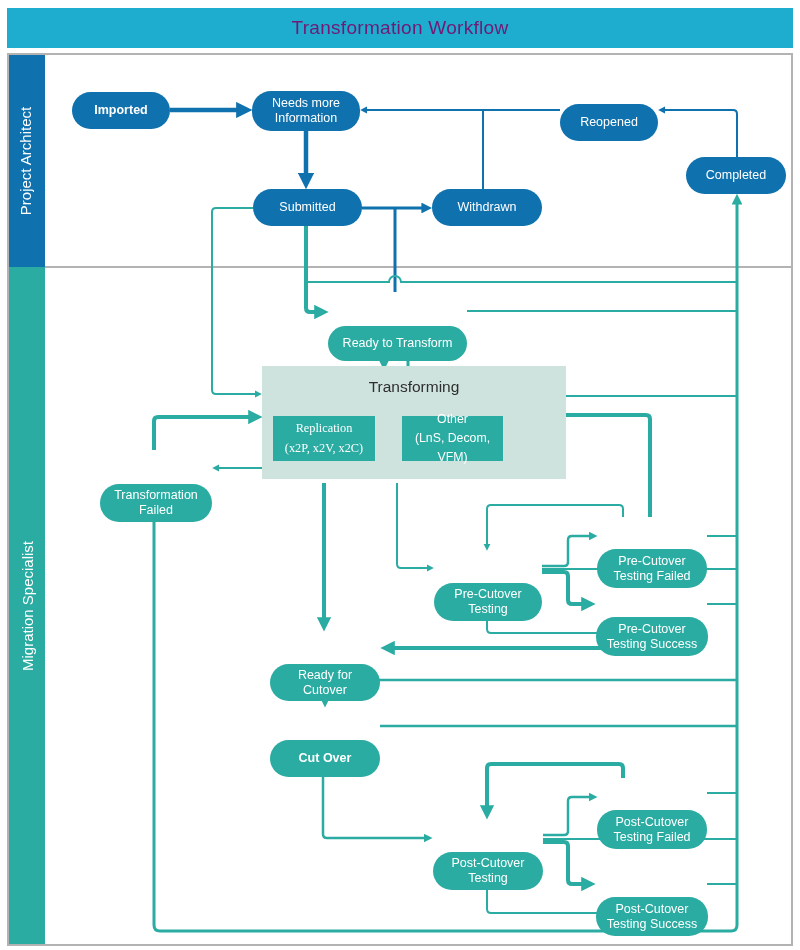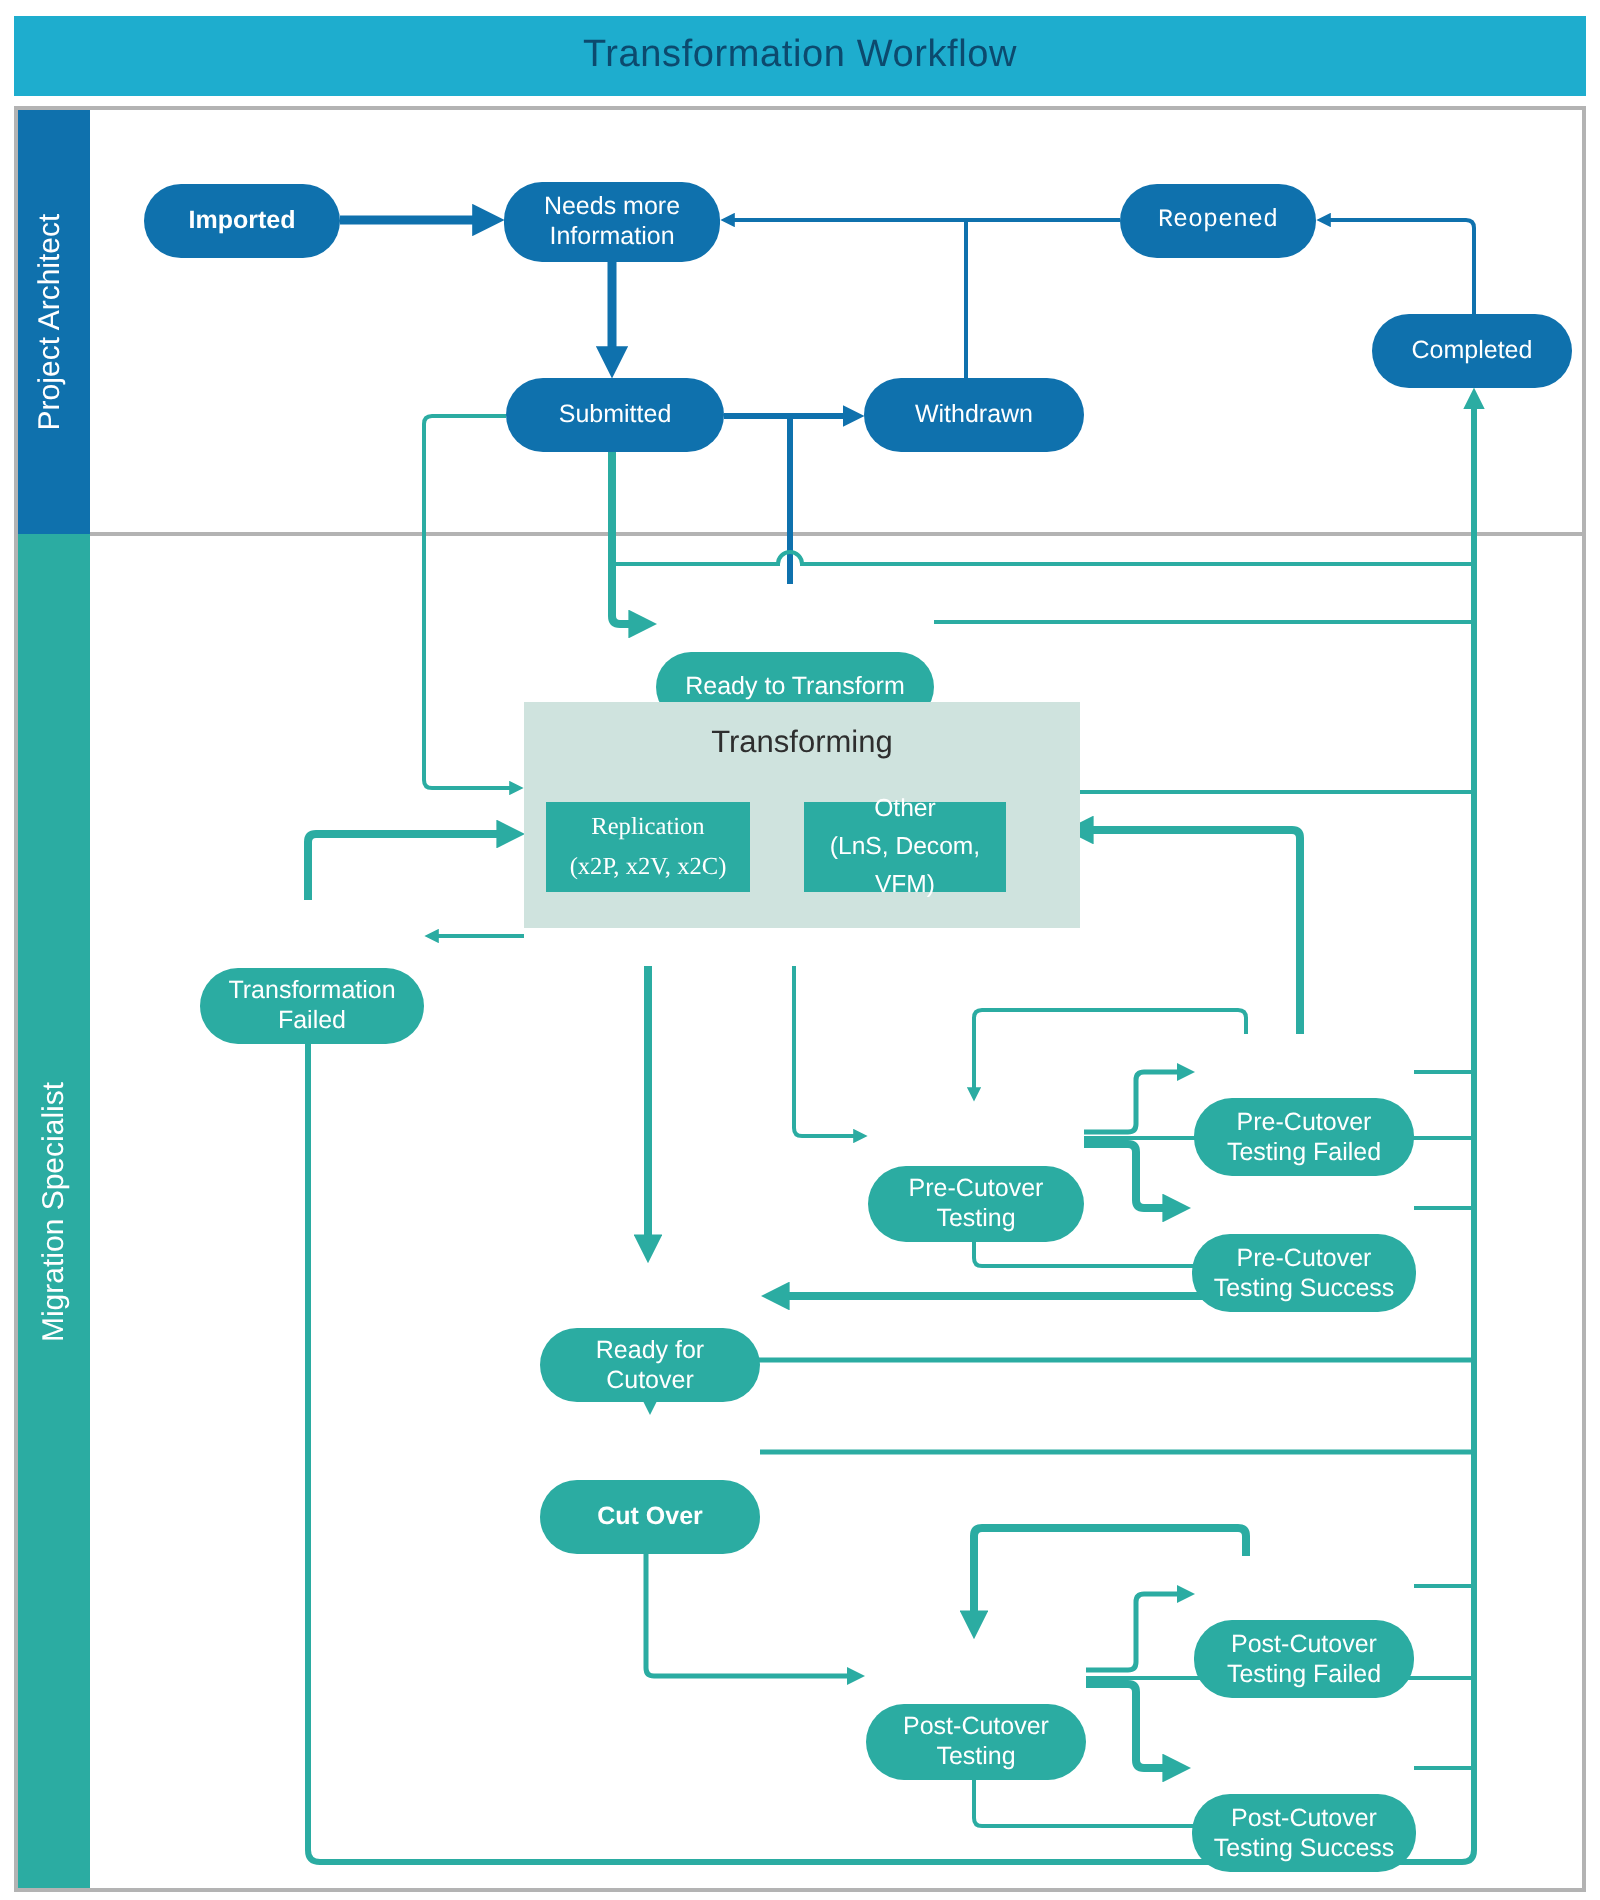--- a/index.html
+++ b/index.html
@@ -3,42 +3,42 @@
 <meta charset="utf-8">
 <style>
   :root{
     --blue:#0F71AD; --teal:#2BACA2; --cyan:#1EADCE;
     --container:#CFE3DE; --border:#B3B3B3;
   }
   html,body{margin:0;padding:0;background:#fff;}
   body{width:800px;height:950px;position:relative;overflow:hidden;
        font-family:"Liberation Sans","DejaVu Sans",sans-serif;}
   .titlebar{position:absolute;left:7px;top:8px;width:786px;height:40px;
-       background:var(--cyan);color:#0c4a6e;font-size:19px;line-height:40px;
+       background:var(--cyan);color:#701a75;font-size:19px;line-height:40px;
        text-align:center;letter-spacing:.3px;}
   .frame{position:absolute;left:7px;top:53px;width:786px;height:893px;
        border:2px solid var(--border);box-sizing:border-box;background:#fff;}
   .lane-architect{position:absolute;left:9px;top:55px;width:36px;height:212px;background:var(--blue);}
   .lane-specialist{position:absolute;left:9px;top:267px;width:36px;height:677px;background:var(--teal);}
   .divider{position:absolute;left:45px;top:266px;width:746px;height:2px;background:var(--border);}
   .lane-label{position:absolute;color:#fff;font-size:15px;text-align:center;
        transform:rotate(-90deg);white-space:nowrap;}
   .lane-label.pa{left:-82px;top:143px;width:215px;height:36px;line-height:36px;}
   .lane-label.ms{left:-311px;top:588px;width:677px;height:36px;line-height:36px;}
   svg.edges{position:absolute;left:0;top:0;z-index:2;pointer-events:none;}
   svg.edges path{fill:none;}
   .eb{stroke:var(--blue);} .et{stroke:var(--teal);}
   .w2{stroke-width:2px;} .w25{stroke-width:2.5px;} .w3{stroke-width:3px;}
   .w4{stroke-width:4px;} .w45{stroke-width:4.5px;}
   .node{position:absolute;z-index:3;border-radius:19px;color:#fff;
        display:flex;align-items:center;justify-content:center;text-align:center;
        font-size:12.5px;line-height:1.2;white-space:pre-line;}
   .node.blue{background:var(--blue);} .node.teal{background:var(--teal);margin-top:32px;}
-  .tcontainer{position:absolute;z-index:3;left:262px;top:351px;width:278px;height:113px;
-       background:var(--container);}
+  .tcontainer{position:absolute;z-index:3;left:262px;top:366px;width:278px;height:113px;
+       background:var(--container);padding-left:26px;}
   .tcontainer .ttitle{position:absolute;left:0;top:12px;width:100%;text-align:center;
        color:#2e2e2e;font-size:15.5px;}
   .innerbox{position:absolute;background:var(--teal);color:#fff;font-size:12.3px;
        line-height:1.55;text-align:center;display:flex;align-items:center;
        justify-content:center;white-space:pre-line;}
   .innerbox.rep{left:11px;top:50px;width:102px;height:45px;font-family:Liberation Serif, serif;}
   .innerbox.oth{left:140px;top:50px;width:101px;height:45px;}
 </style>
 </head>
 <body>
@@ -99,21 +99,21 @@
   <path class="et w4" d="M543 842 H564 Q568 842 568 846 V880 Q568 884 572 884 H590" marker-end="url(#mT)"></path>
   <path class="et w2" d="M543 839 H736"></path>
   <path class="et w2" d="M707 793 H736"></path>
   <path class="et w2" d="M707 884 H736"></path>
   <path class="et w2" d="M623 904 V909 Q623 913 619 913 H491 Q487 913 487 909 V861" marker-end="url(#mT)"></path>
 </svg>
 
 <div class="node blue" style="left:72px;top:92px;width:98px;height:37px;font-weight:bold;">Imported</div>
 <div class="node blue" style="left:252px;top:91px;width:108px;height:40px;">Needs more
 Information</div>
-<div class="node blue" style="left:560px;top:92px;width:98px;height:37px;font-family:Liberation Mono, monospace;">Reopened</div>
+<div class="node blue" style="left:560px;top:104px;width:98px;height:37px;">Reopened</div>
 <div class="node blue" style="left:253px;top:189px;width:109px;height:37px;">Submitted</div>
 <div class="node blue" style="left:432px;top:189px;width:110px;height:37px;">Withdrawn</div>
 <div class="node blue" style="left:686px;top:157px;width:100px;height:37px;">Completed</div>
 
 <div class="node teal" style="left:328px;top:294px;width:139px;height:35px;">Ready to Transform</div>
 
 <div class="tcontainer">
   <div class="ttitle">Transforming</div>
   <div class="innerbox rep">Replication
 (x2P, x2V, x2C)</div>

